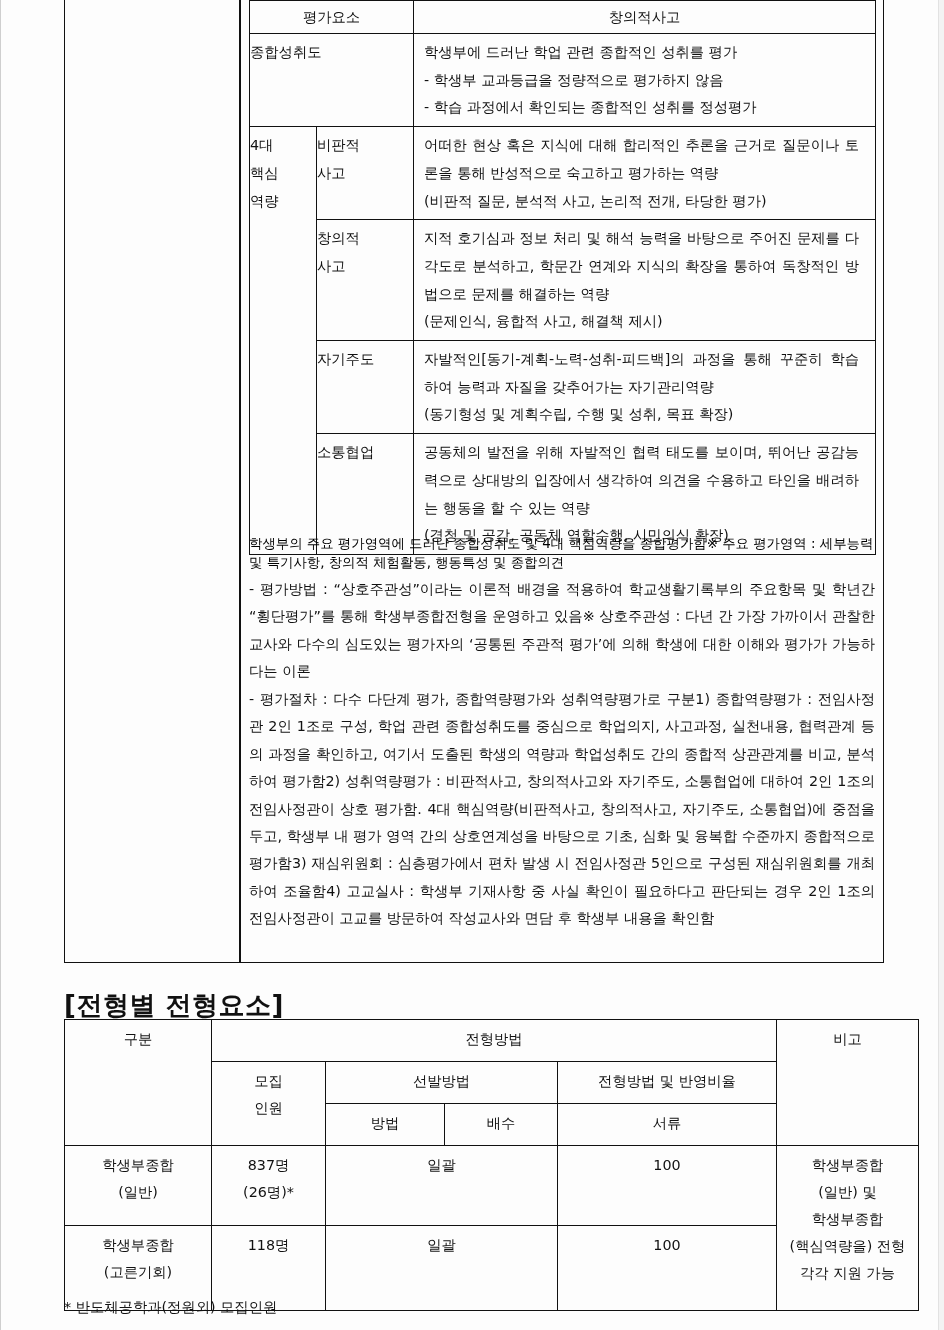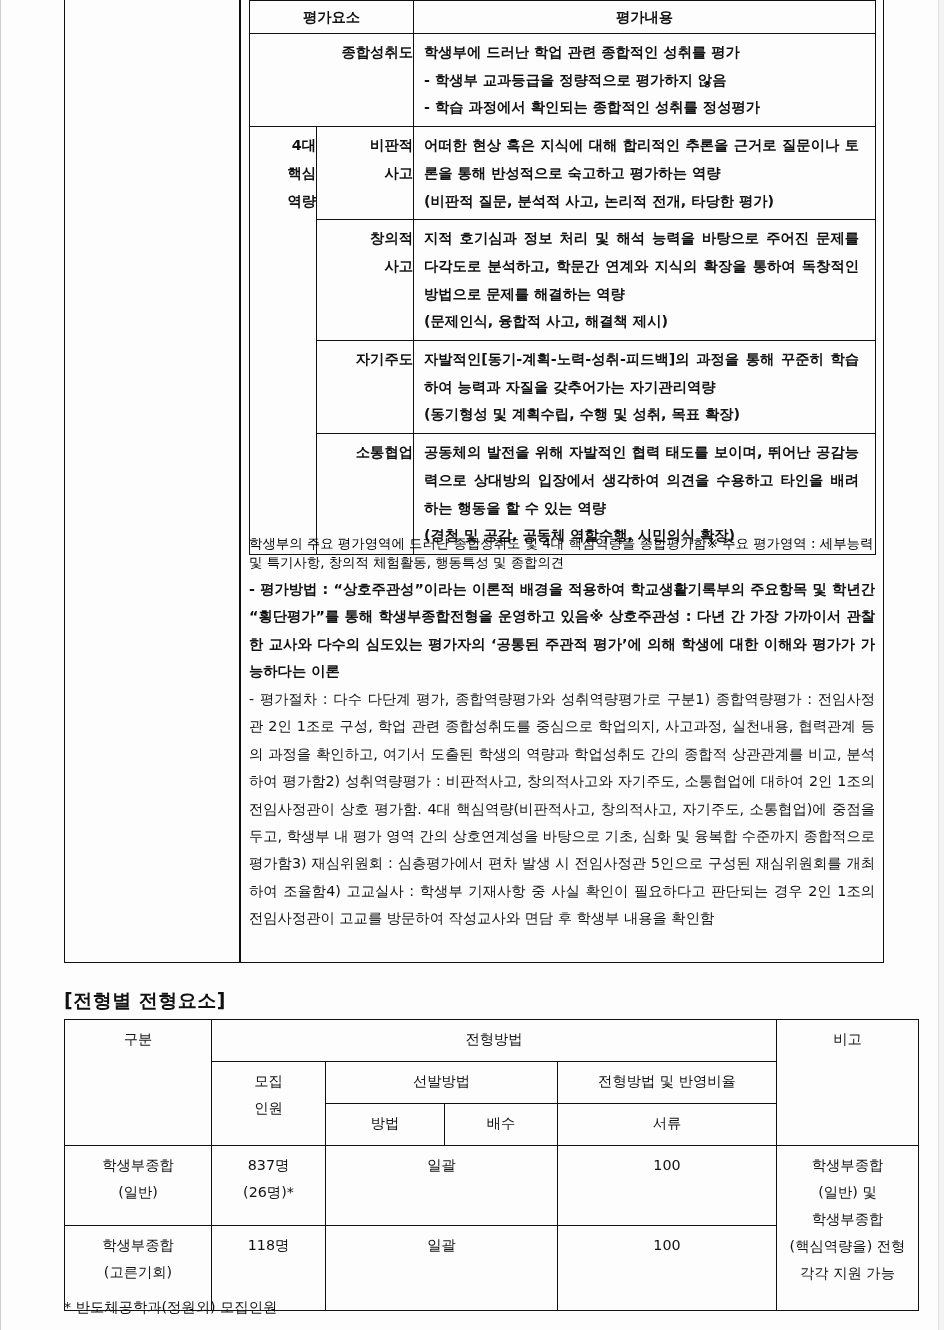--- a/index.html
+++ b/index.html
@@ -21,41 +21,41 @@
   .outer .divider { position:absolute; left:174px; top:0; bottom:0; width:1.5px; background:#111; }
 
   
   .inner {
     position:absolute; left:249px; top:0; width:626px;
     border-collapse:collapse; table-layout:fixed;
     font-size:14.3px;
   }
   .inner td, .inner th {
     border:1.3px solid #111; vertical-align:top; padding:0;
-    font-weight:bold;
+    font-weight:normal;
     margin-top:16px;
   }
   .inner .hdr td { height:32px; text-align:center; vertical-align:middle; }
   .inner .content { padding:5px 16px 4px 10px; line-height:27.7px; text-align:justify; }
-  .inner .label { text-align:right; line-height:27.7px; padding-top:5px; }
+  .inner .label { text-align:left; line-height:27.7px; padding-top:5px; }
 
   .note-gray {
     position:absolute; left:249px; top:534px; width:626px;
     color:#000000; font-size:13.4px; line-height:19px;
   }
   .para {
     position:absolute; left:249px; width:626px;
     font-size:14.3px; line-height:27.4px; text-align:justify;
   }
-  .para1 { top:576px;font-weight:bold; }
+  .para1 { top:576px; }
   .para2 { top:686px; }
 
   .section-title {
     position:absolute; left:64px; top:988px;
-    font-size:19px; font-weight:bold; letter-spacing:0.5px;
+    font-size:26px; font-weight:bold; letter-spacing:0.5px;
   }
 
   .sel {
     position:absolute; left:64px; top:1019px; width:854px; height:292px;
     border-collapse:collapse; table-layout:fixed;
     font-size:14.3px;
   }
   .sel td { border:1.3px solid #111; text-align:center; vertical-align:top; padding:0; line-height:27px; }
   .sel .pt { padding-top:6px; }
   .sel .ptm { padding-top:6px; }
@@ -74,21 +74,21 @@
 
 <table class="inner">
   <colgroup>
       <col style="width:67px">
       <col style="width:97px">
       <col style="width:462px">
     </colgroup>
   <tbody>
       <tr class="hdr">
     <td colspan="2">평가요소</td>
-    <td>평가내용</td>
+    <td>창의적사고</td>
   </tr>
   <tr style="height:90px">
     <td colspan="2" class="label">종합성취도</td>
     <td class="content">
       <div>학생부에 드러난 학업 관련 종합적인 성취를 평가</div>
       <div>- 학생부 교과등급을 정량적으로 평가하지 않음</div>
       <div>- 학습 과정에서 확인되는 종합적인 성취를 정성평가</div>
     </td>
   </tr>
   <tr style="height:89px">

